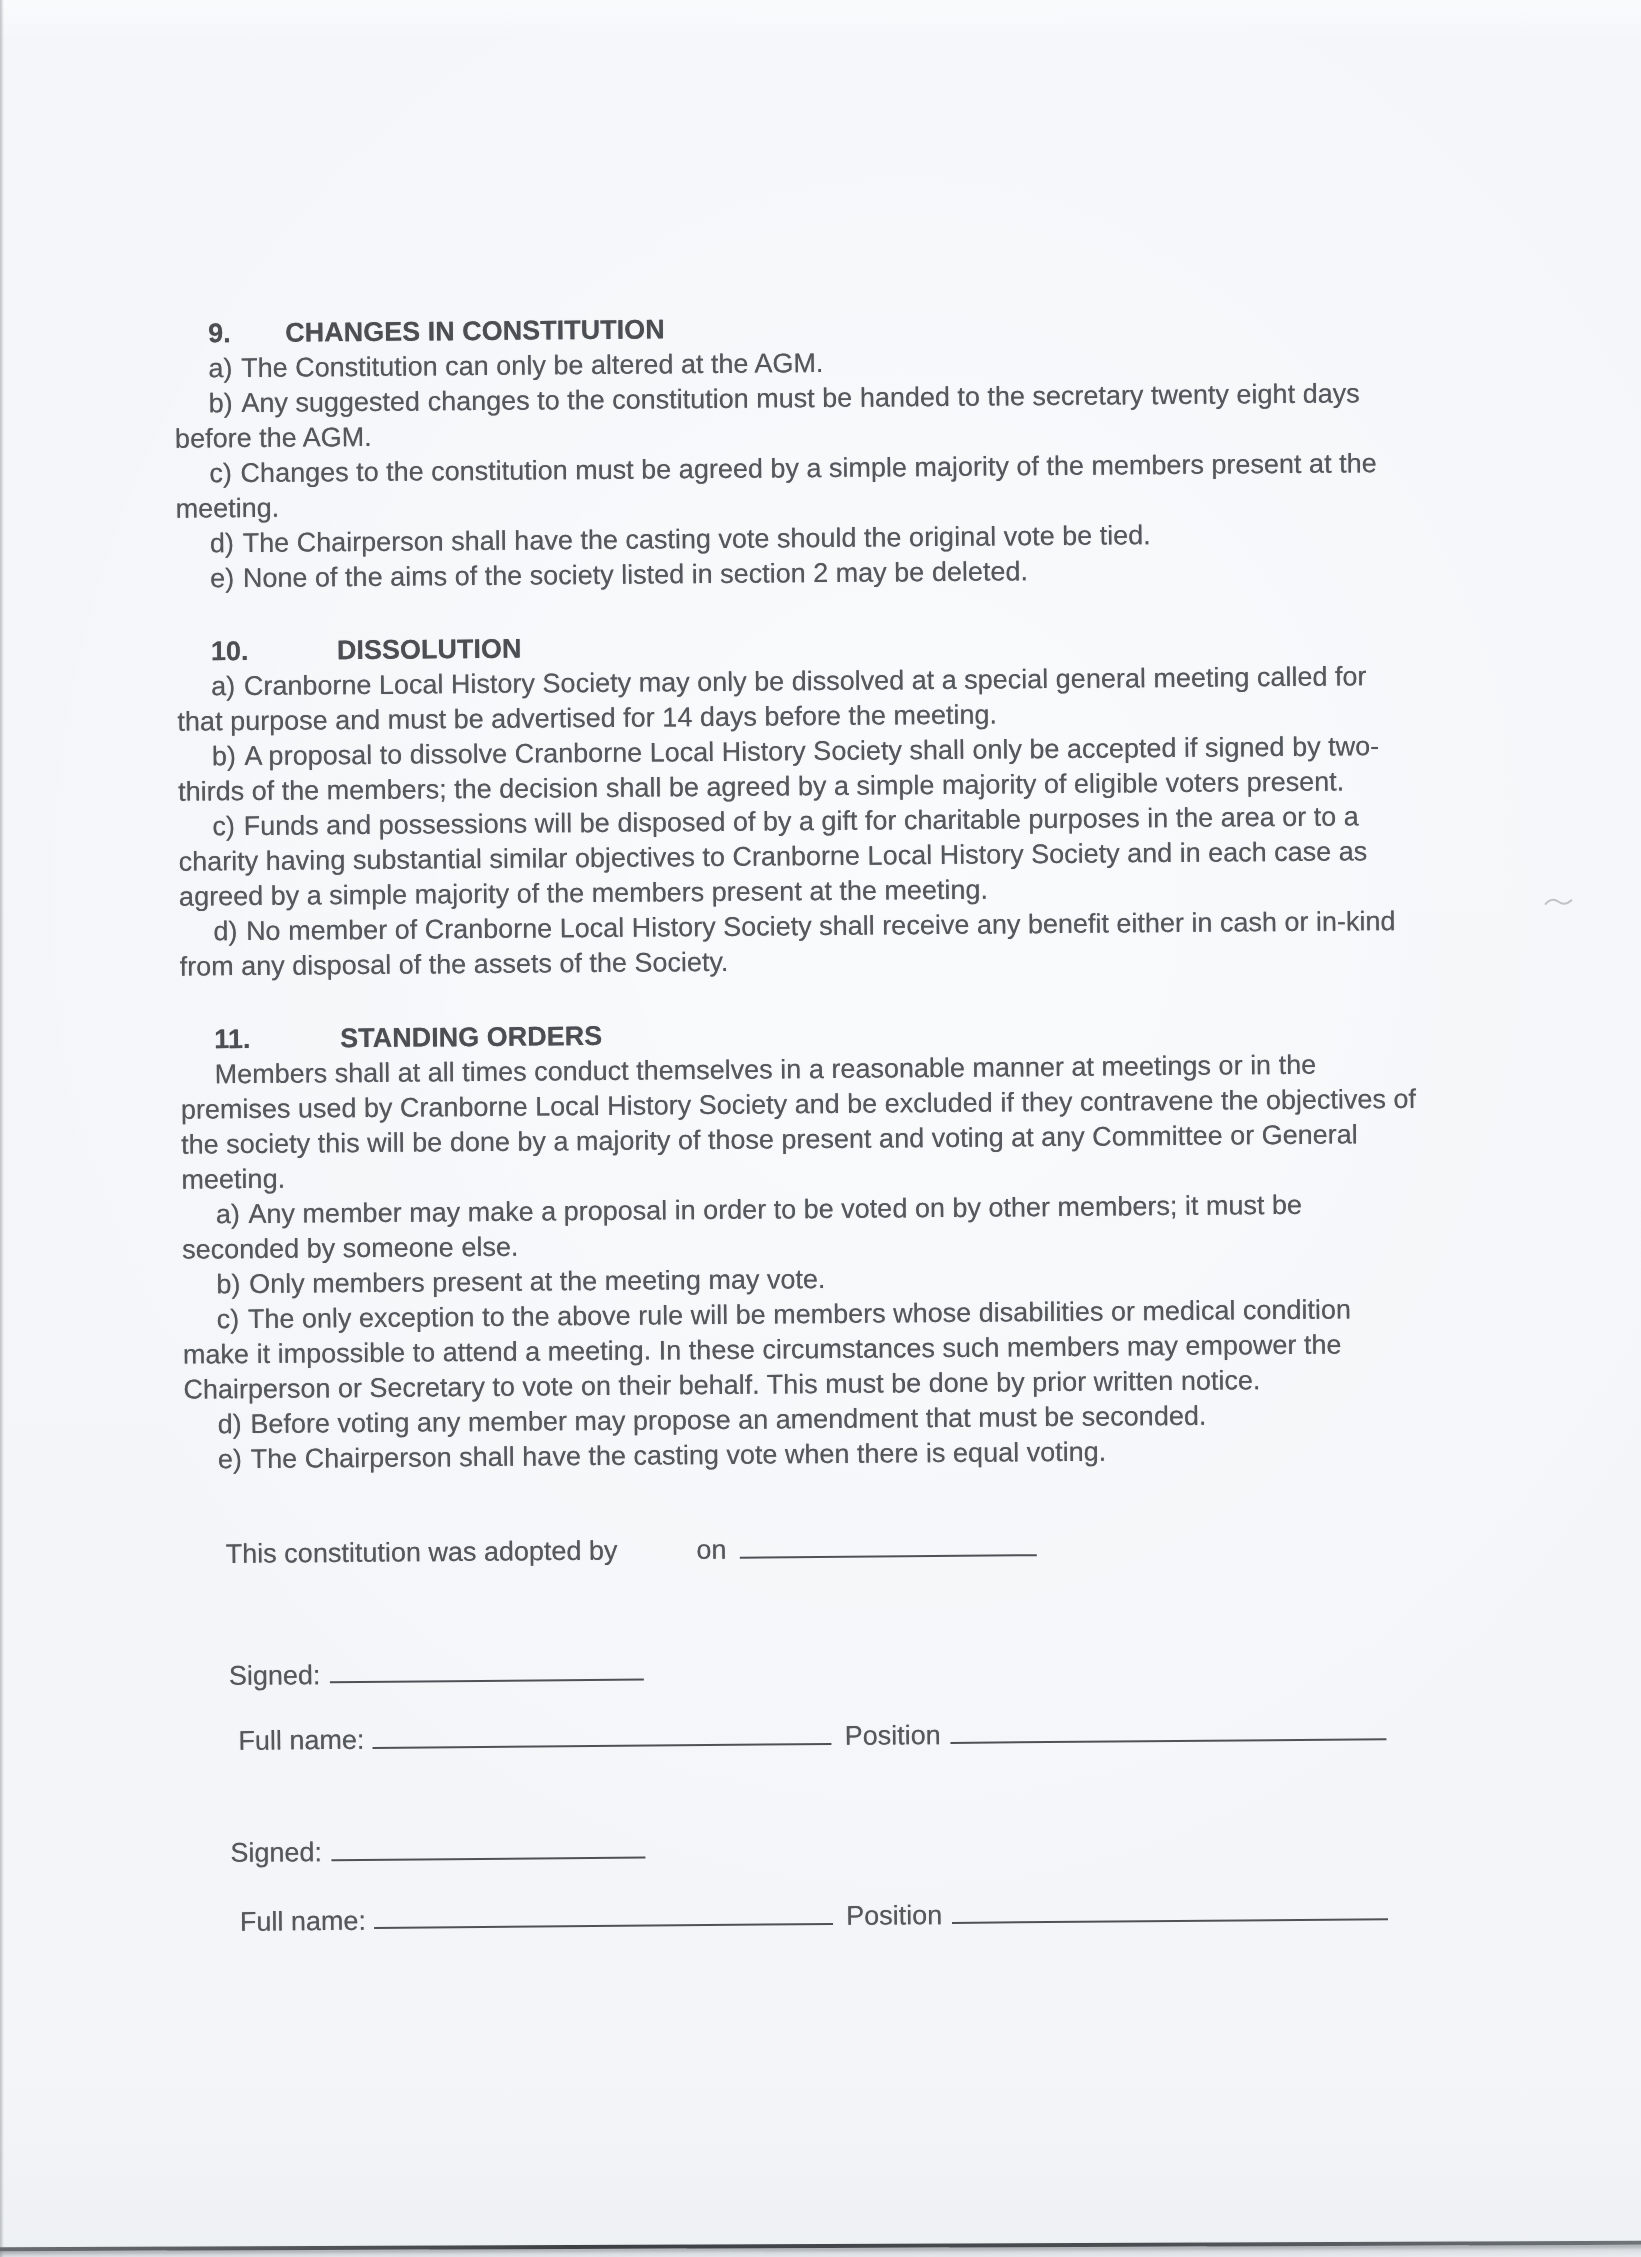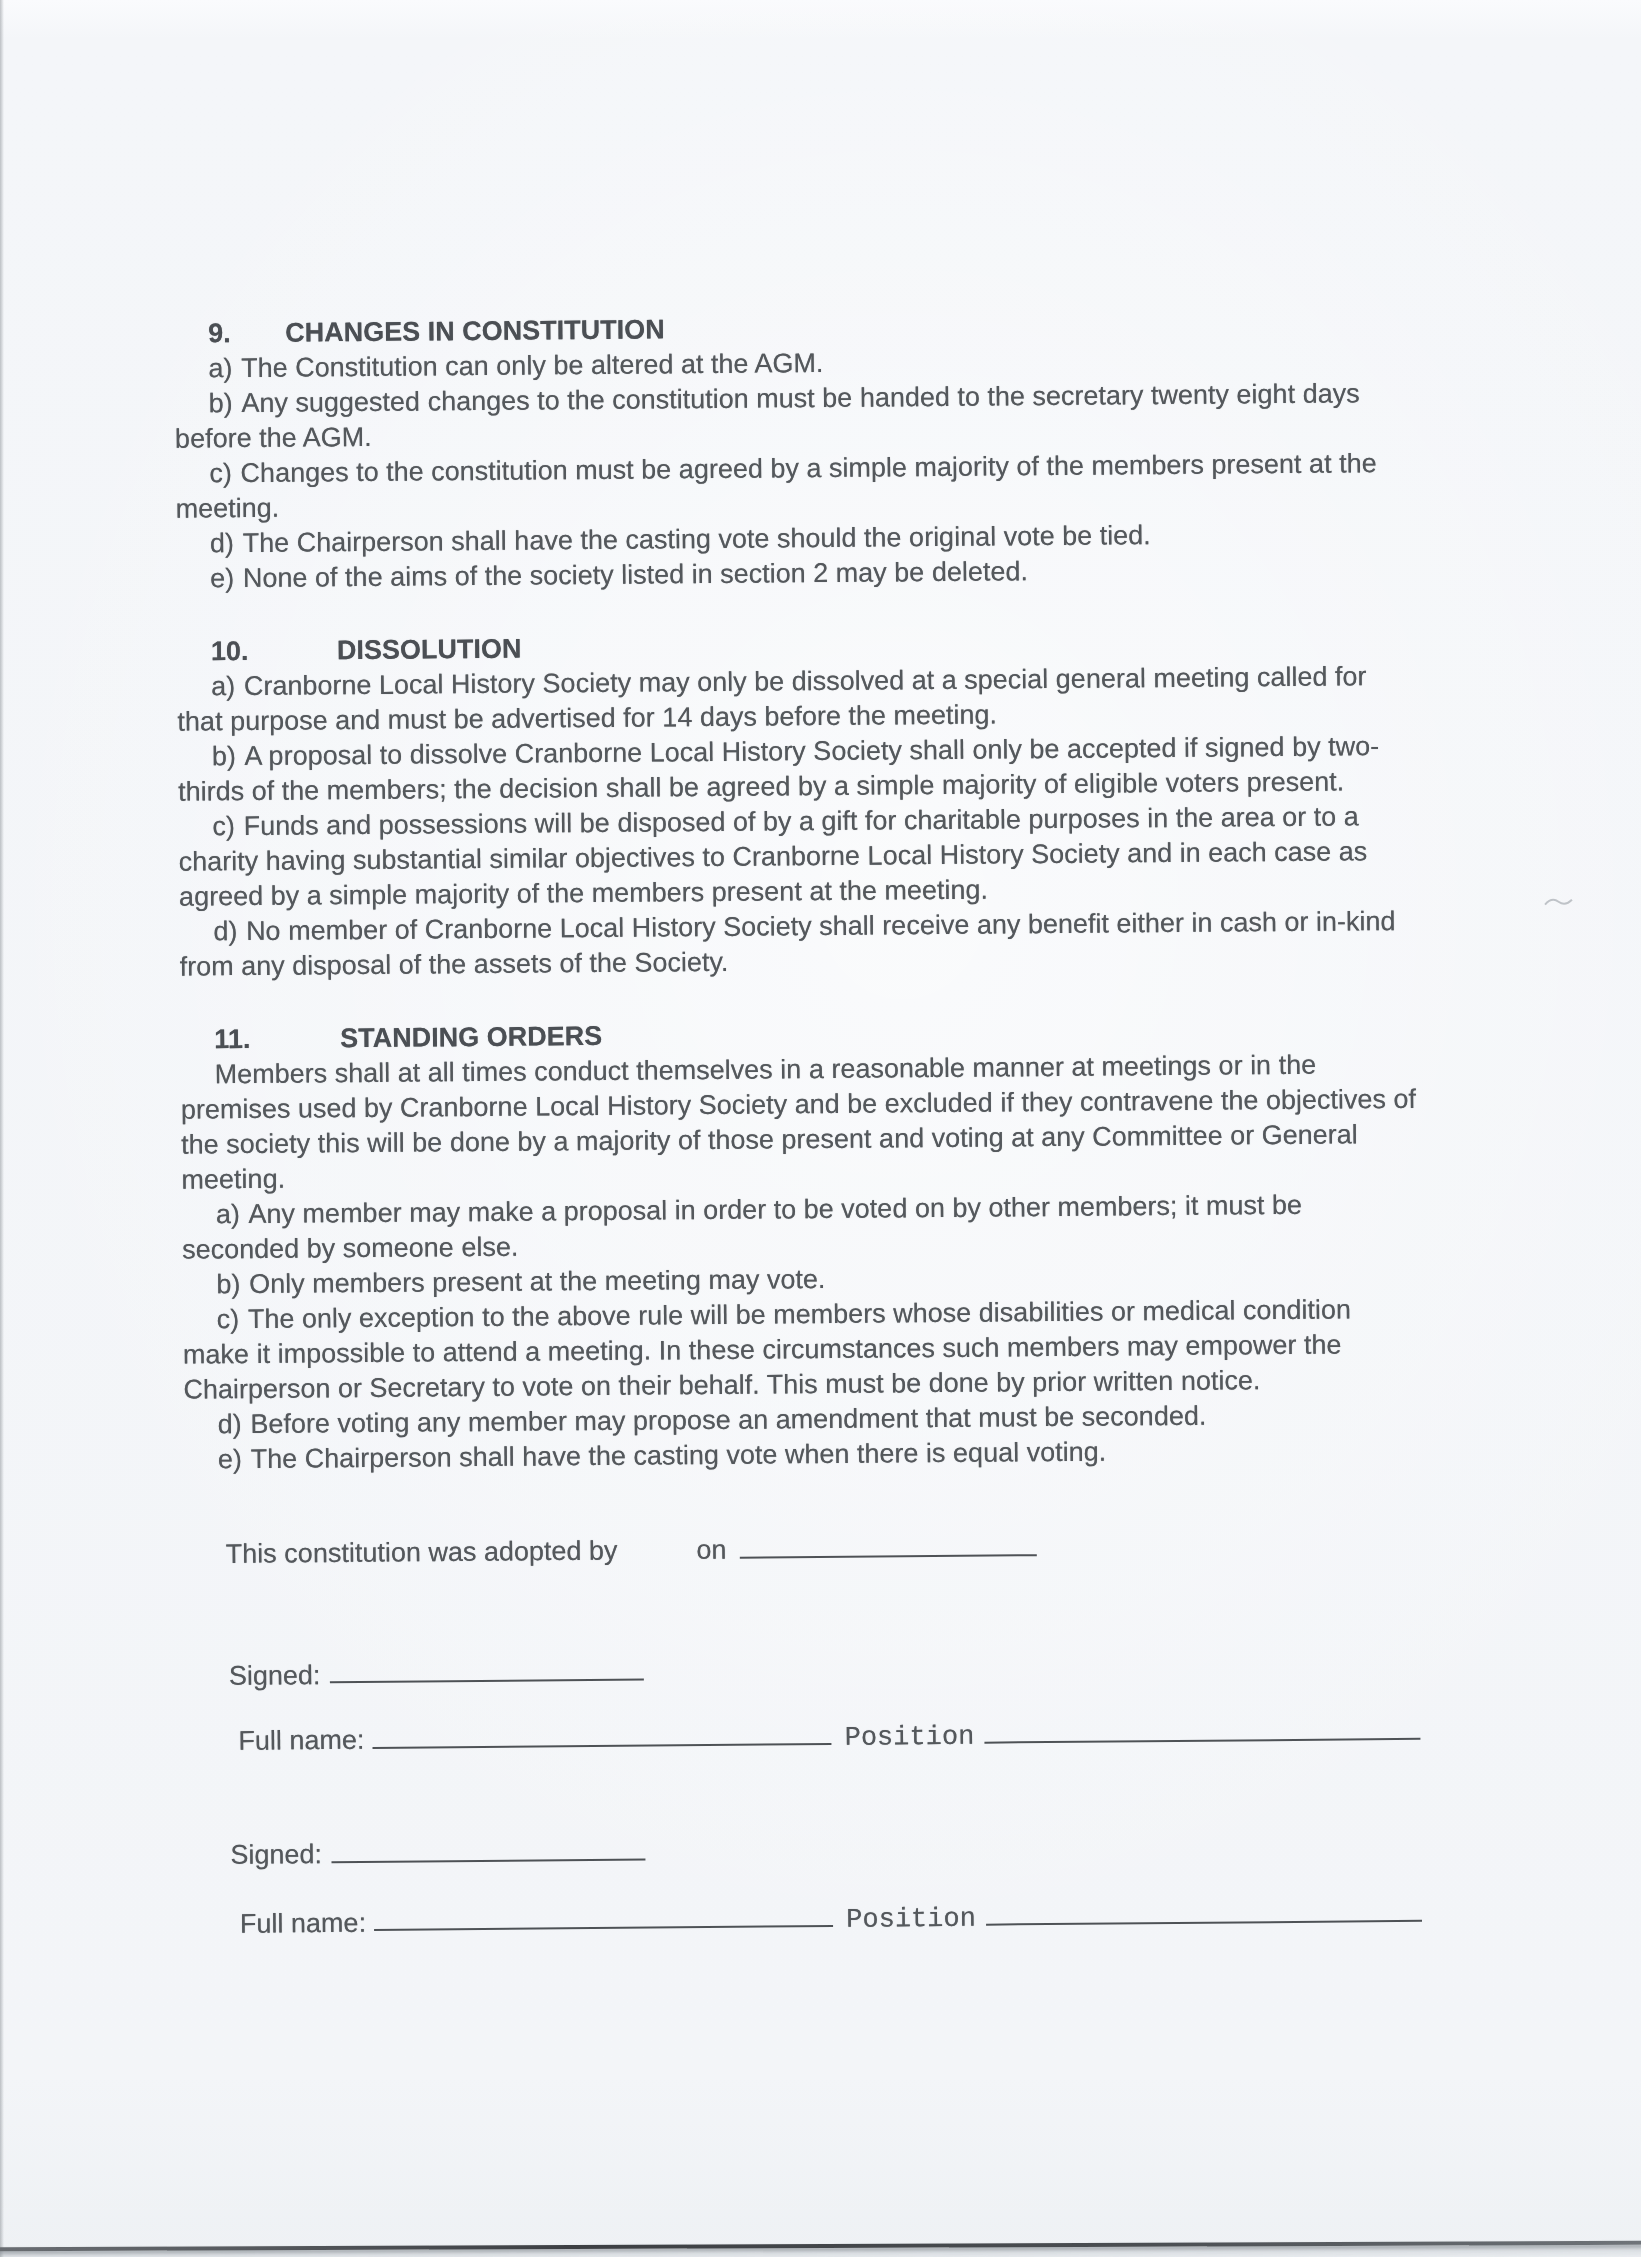--- a/index.html
+++ b/index.html
@@ -87,21 +87,21 @@
   }
   .uline.adopt-on   { width: 297px; margin-left: 13.5px; }
   .uline.signed     { width: 314px; margin-left: 9.7px; }
   .uline.fullname   { width: 459px; margin-left: 7.7px; }
   .uline.position   { width: 436px; margin-left: 9.7px; }
 
   .signed-row-1 { margin: 85px 0 0 43px; white-space: nowrap; }
   .signed-row-2 { margin: 75px 0 0 43px; white-space: nowrap; }
   .fullname-row-1 { margin: 29px 0 0 52px; white-space: nowrap; }
   .fullname-row-2 { margin: 32px 0 0 52px; white-space: nowrap; }
-  .pos-label { margin-left: 13.5px; font-family: Liberation Mono, monospace; }
+  .pos-label { margin-left: 13.5px; }
 </style>
 </head>
 <body>
 
 <div class="paper"></div>
 <div class="scan-edge-left"></div>
 <div class="scan-edge-line"></div>
 
 <svg class="scan-mark" width="31" height="15.4" viewBox="0 0 32 16">
   <path d="M2 11 Q 9 3, 16 8 T 30 6" stroke="#b2b7bc" stroke-width="2" fill="none"></path>

